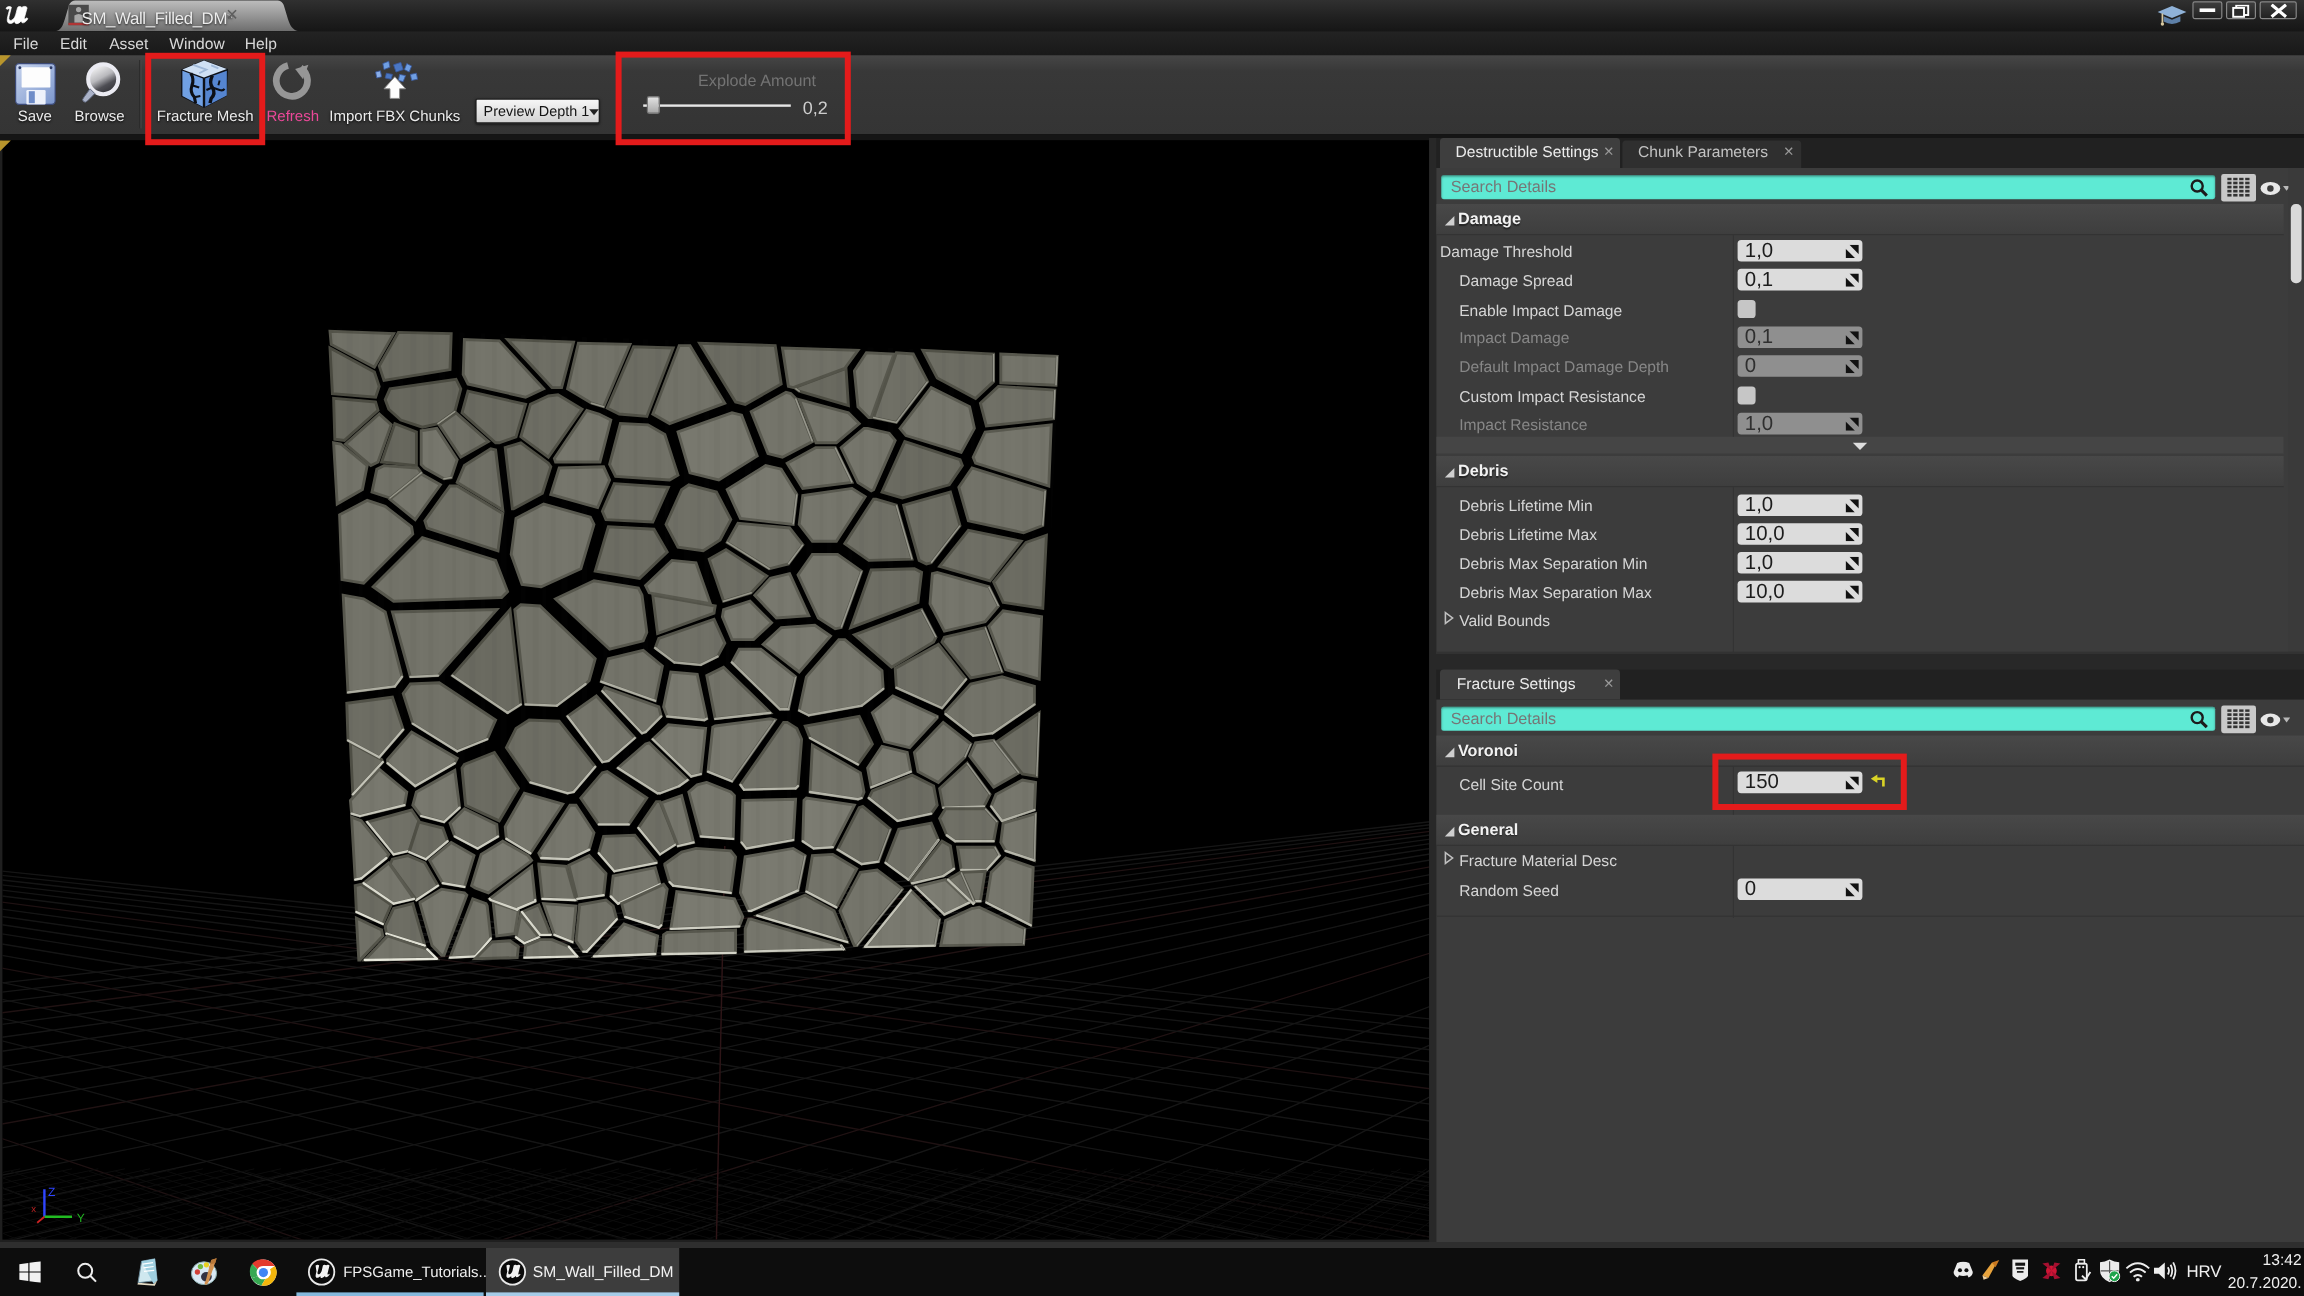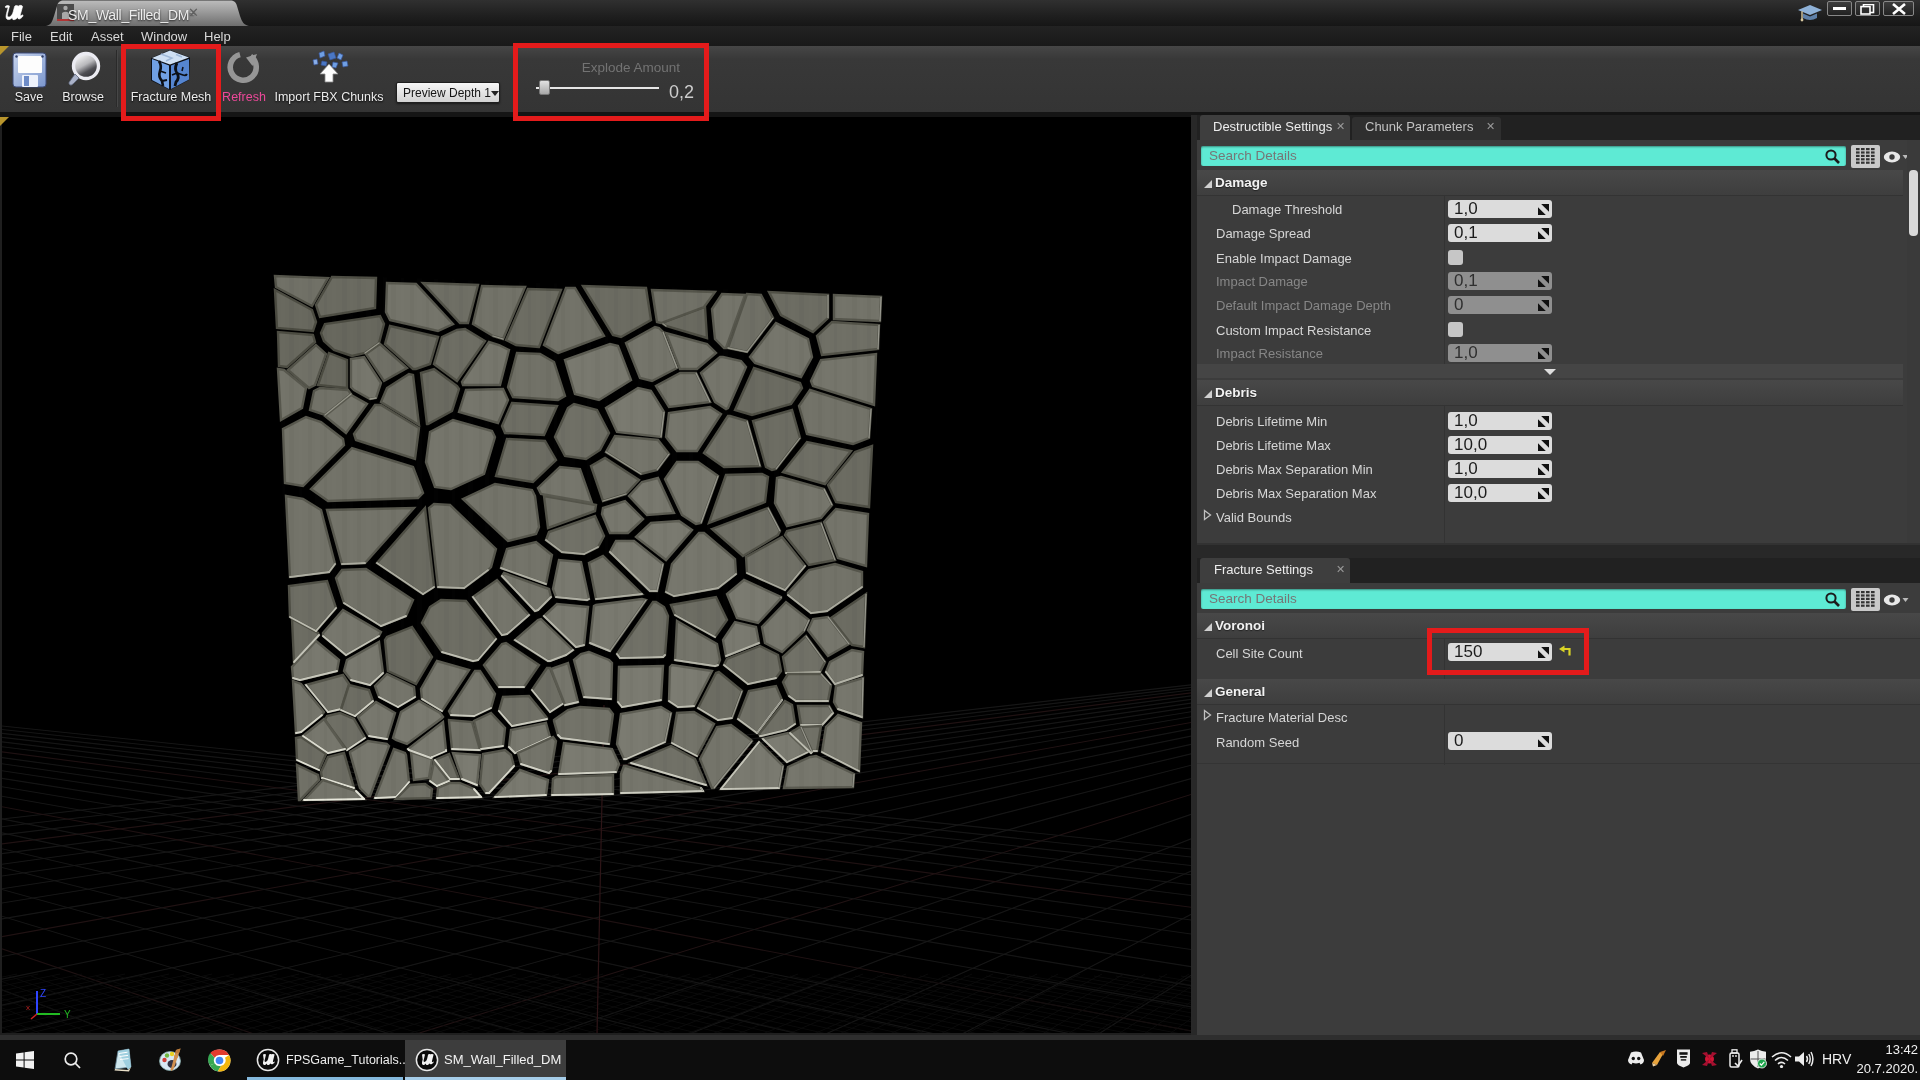--- a/index.html
+++ b/index.html
@@ -139,21 +139,21 @@
 </svg>
 <div class="abs" style="left:274px;top:90px;width:110px;text-align:center;color:#ececec;font-size:12.5px;text-shadow:0 1px 2px #000">Import FBX Chunks</div>
 
 <div class="abs" style="left:396px;top:82px;width:104px;height:21px;background:linear-gradient(#f6f6f6,#d2d2d2);border:1px solid #1f1f1f;border-radius:2px;box-shadow:0 1px 2px rgba(0,0,0,.5)"></div>
 <div class="abs" style="left:403px;top:85.5px;color:#141414;font-size:12px">Preview Depth 1</div>
 <div class="abs" style="left:491px;top:90.5px;width:0;height:0;border-left:4.5px solid transparent;border-right:4.5px solid transparent;border-top:5.5px solid #222"></div>
 
 <div class="abs" style="left:540px;top:60px;width:140px;text-align:right;color:#737373;font-size:13.5px">Explode Amount</div>
 <div class="abs" style="left:536px;top:87px;width:123px;height:2.4px;background:#e6e6e6"></div>
 <div class="abs" style="left:539px;top:80px;width:11px;height:15px;background:linear-gradient(#e2e2e2,#a8a8a8);border-radius:2px;border:1px solid #777"></div>
-<div class="abs" style="left:669px;top:82px;color:#cdcdcd;font-size:18px">0,2</div>
+<div class="abs" style="left:669px;top:82px;color:#cdcdcd;font-size:15px">0,2</div>
 
 <div class="redbox" style="left:121px;top:44px;width:100px;height:77px"></div>
 <div class="redbox" style="left:513px;top:43px;width:196px;height:78px"></div>
 <div class="redbox" style="left:1427px;top:628px;width:162px;height:47px"></div>
 
 <div class="abs" style="left:0;top:117px;width:1191px;height:918px;background:#000;border-left:2px solid #1f1f1f;border-bottom:2px solid #1f1f1f"></div>
 <svg class="abs" style="left:0;top:0" width="1920" height="1080" viewBox="0 0 1920 1080">
 <defs>
       <clipPath id="vp">
         <rect x="2" y="117" width="1189" height="916"></rect>
@@ -940,21 +940,21 @@
     <ellipse cx="9" cy="7" rx="8.2" ry="5.4" fill="#e8e8e8"></ellipse>
     <circle cx="9" cy="7" r="2.7" fill="#3c3c3c"></circle>
     <path d="M19.5,5 L25.5,5 L22.5,9 Z" fill="#b9b9b9"></path>
   </svg>
 <div class="abs" style="left:1907px;top:140px;width:13px;height:405px;background:#3a3a3a"></div>
 <div class="abs" style="left:1908.5px;top:170px;width:9px;height:66px;background:#d9d9d9;border-radius:4px"></div>
 <div class="cat" style="top:170px;width:706px">
     <div class="tri"></div>
     <div class="t">Damage</div>
   </div>
-<div class="lbl" style="left:1232px;top:201.5px">Damage Threshold</div>
+<div class="lbl" style="left:1200px;top:201.5px">Damage Threshold</div>
 <div class="fld" style="left:1448px;top:200px;width:104px">1,0<svg class="spin" viewBox="0 0 11 11">
       <path d="M3.2,0 L11,0 L11,7.8 Z" fill="#111"></path>
       <path d="M0,3.2 L0,11 L7.8,11 Z" fill="#111"></path>
     </svg></div>
 <div class="lbl" style="left:1216px;top:225.5px">Damage Spread</div>
 <div class="fld" style="left:1448px;top:224px;width:104px">0,1<svg class="spin" viewBox="0 0 11 11">
       <path d="M3.2,0 L11,0 L11,7.8 Z" fill="#111"></path>
       <path d="M0,3.2 L0,11 L7.8,11 Z" fill="#111"></path>
     </svg></div>
 <div class="lbl" style="left:1216px;top:250.5px">Enable Impact Damage</div>

